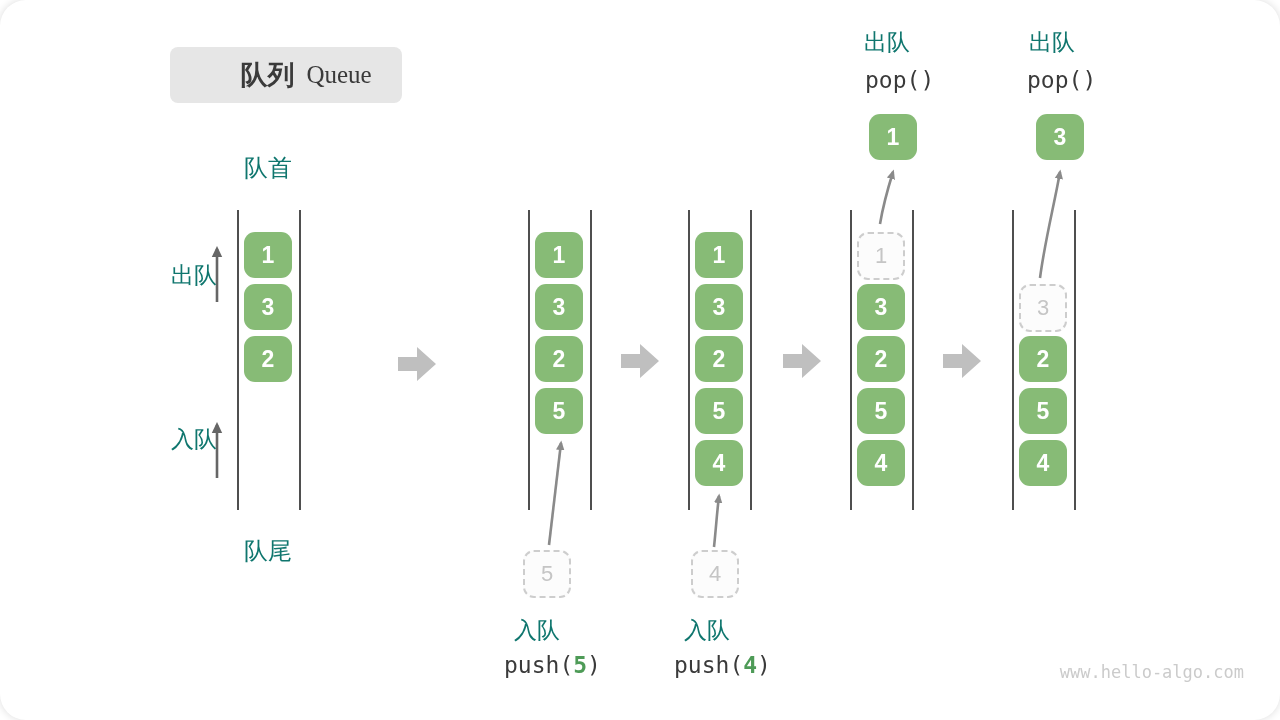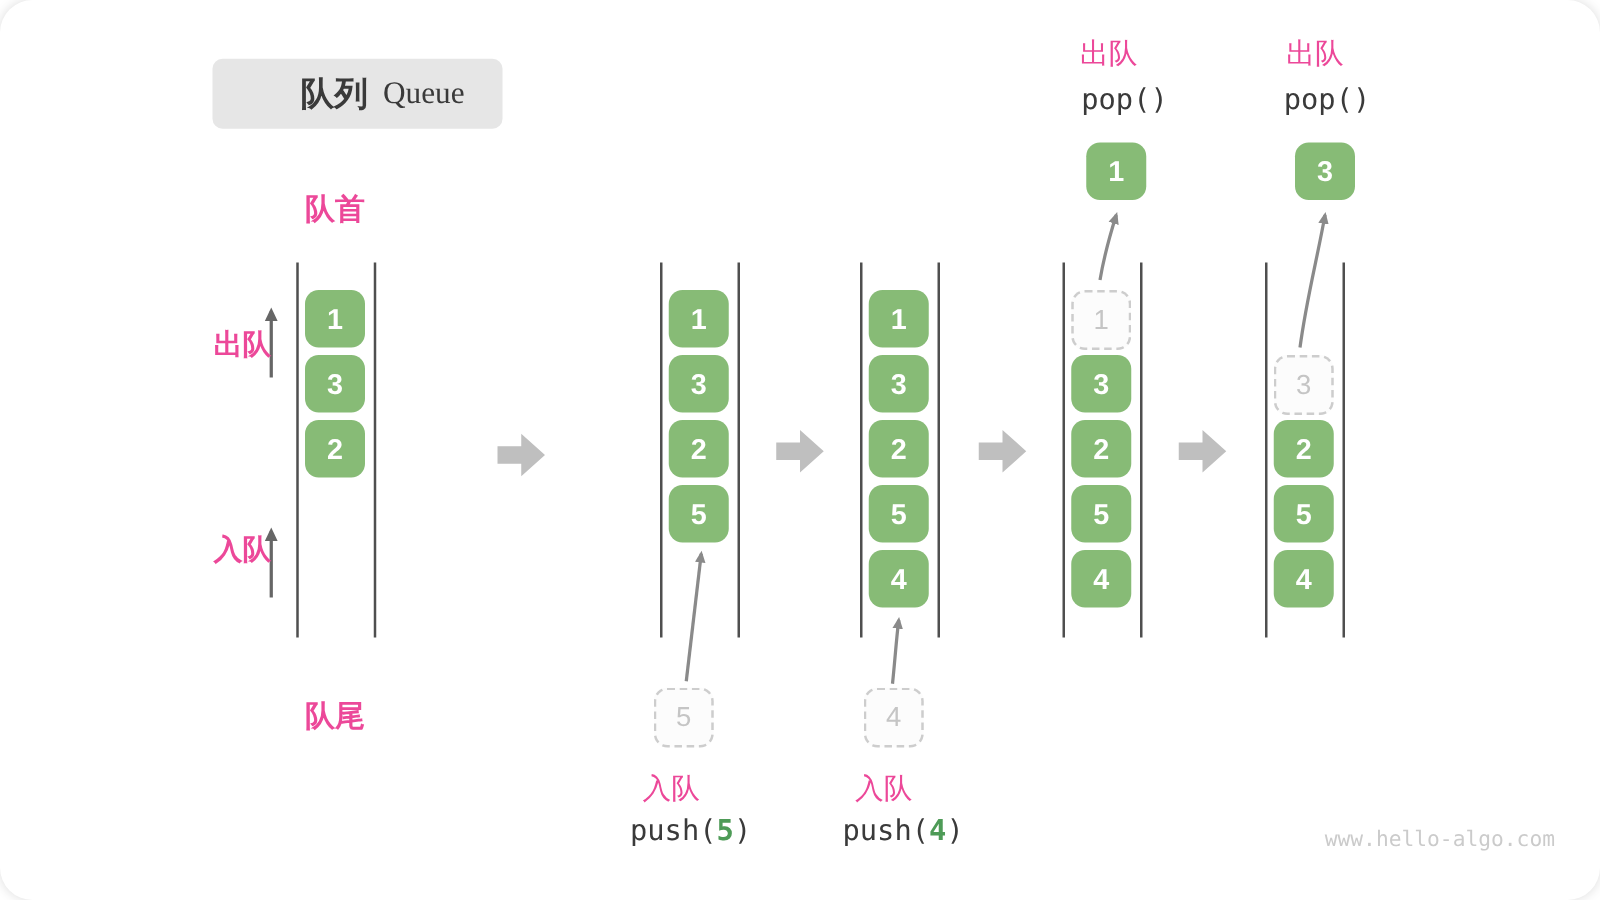--- a/index.html
+++ b/index.html
@@ -10,22 +10,22 @@
     box-shadow:0 0 9px rgba(0,0,0,.14);
   }
   #arrow-layer{position:absolute;left:0;top:0;width:1280px;height:720px;pointer-events:none;}
   .title-box{
     position:absolute;left:170px;top:47px;width:192px;height:56px;
     background:#E6E6E6;border-radius:8px;
     display:flex;align-items:center;justify-content:center;gap:12px;padding-left:40px;
   }
   .title-zh{font-size:27px;font-weight:700;color:#3A3A3A;}
   .title-en{font-family:Liberation Serif, serif;font-size:25px;color:#3A3A3A;}
-  .lbl{position:absolute;color:#ec4899;font-size:23px;line-height:1;white-space:nowrap;}
-  .lbl-bold{font-weight:700;font-size:24px;}
+  .lbl{position:absolute;color:#0f766e;font-size:23px;line-height:1;white-space:nowrap;}
+  .lbl-bold{font-weight:400;font-size:24px;}
   .center56{width:62px;text-align:center;}
   .wall{position:absolute;width:2px;background:#4F4F4F;}
   .cell{
     position:absolute;width:48px;height:46px;border-radius:11px;
     background:var(--green,#87BB76);color:#fff;font-weight:700;font-size:23px;
     display:flex;align-items:center;justify-content:center;
   }
   .cell.dashed{
     width:44px;height:44px;background:#FCFCFC;
     border:2px dashed #CDCDCD;color:#C5C5C5;font-weight:400;font-size:22px;
@@ -67,21 +67,21 @@
       <path d="M880,224 C883,206 888,188 893,172" fill="none" stroke="#8A8A8A" stroke-width="2.6" marker-end="url(#ah-light)"></path>
       <path d="M1040,278 C1045,240 1054,206 1060,172" fill="none" stroke="#8A8A8A" stroke-width="2.6" marker-end="url(#ah-light)"></path>
     </svg>
 
   <div class="title-box">
     <span class="title-zh">队列</span>
     <span class="title-en">Queue</span>
   </div>
 
   <div class="lbl lbl-bold center56" style="left:237px;top:156px;">队首</div>
-  <div class="lbl lbl-bold center56" style="left:237px;top:562px;">队尾</div>
+  <div class="lbl lbl-bold center56" style="left:237px;top:539px;">队尾</div>
   <div class="lbl lbl-bold" style="left:171px;top:264px;font-size:23px;">出队</div>
   <div class="lbl lbl-bold" style="left:171px;top:428px;font-size:23px;">入队</div>
 
   <div id="diagram-layer">
       <div class="wall" style="left: 237px; top: 210px; position: absolute; height: 300px;"></div>
       <div class="wall" style="left: 299px; top: 210px; position: absolute; height: 300px;"></div>
       <div class="cell" style="left: 244px; top: 232px; position: absolute;">1</div>
       <div class="cell" style="left: 244px; top: 284px; position: absolute;">3</div>
       <div class="cell" style="left: 244px; top: 336px; position: absolute;">2</div>
       <div class="wall" style="left: 528px; top: 210px; position: absolute; height: 300px;"></div>

